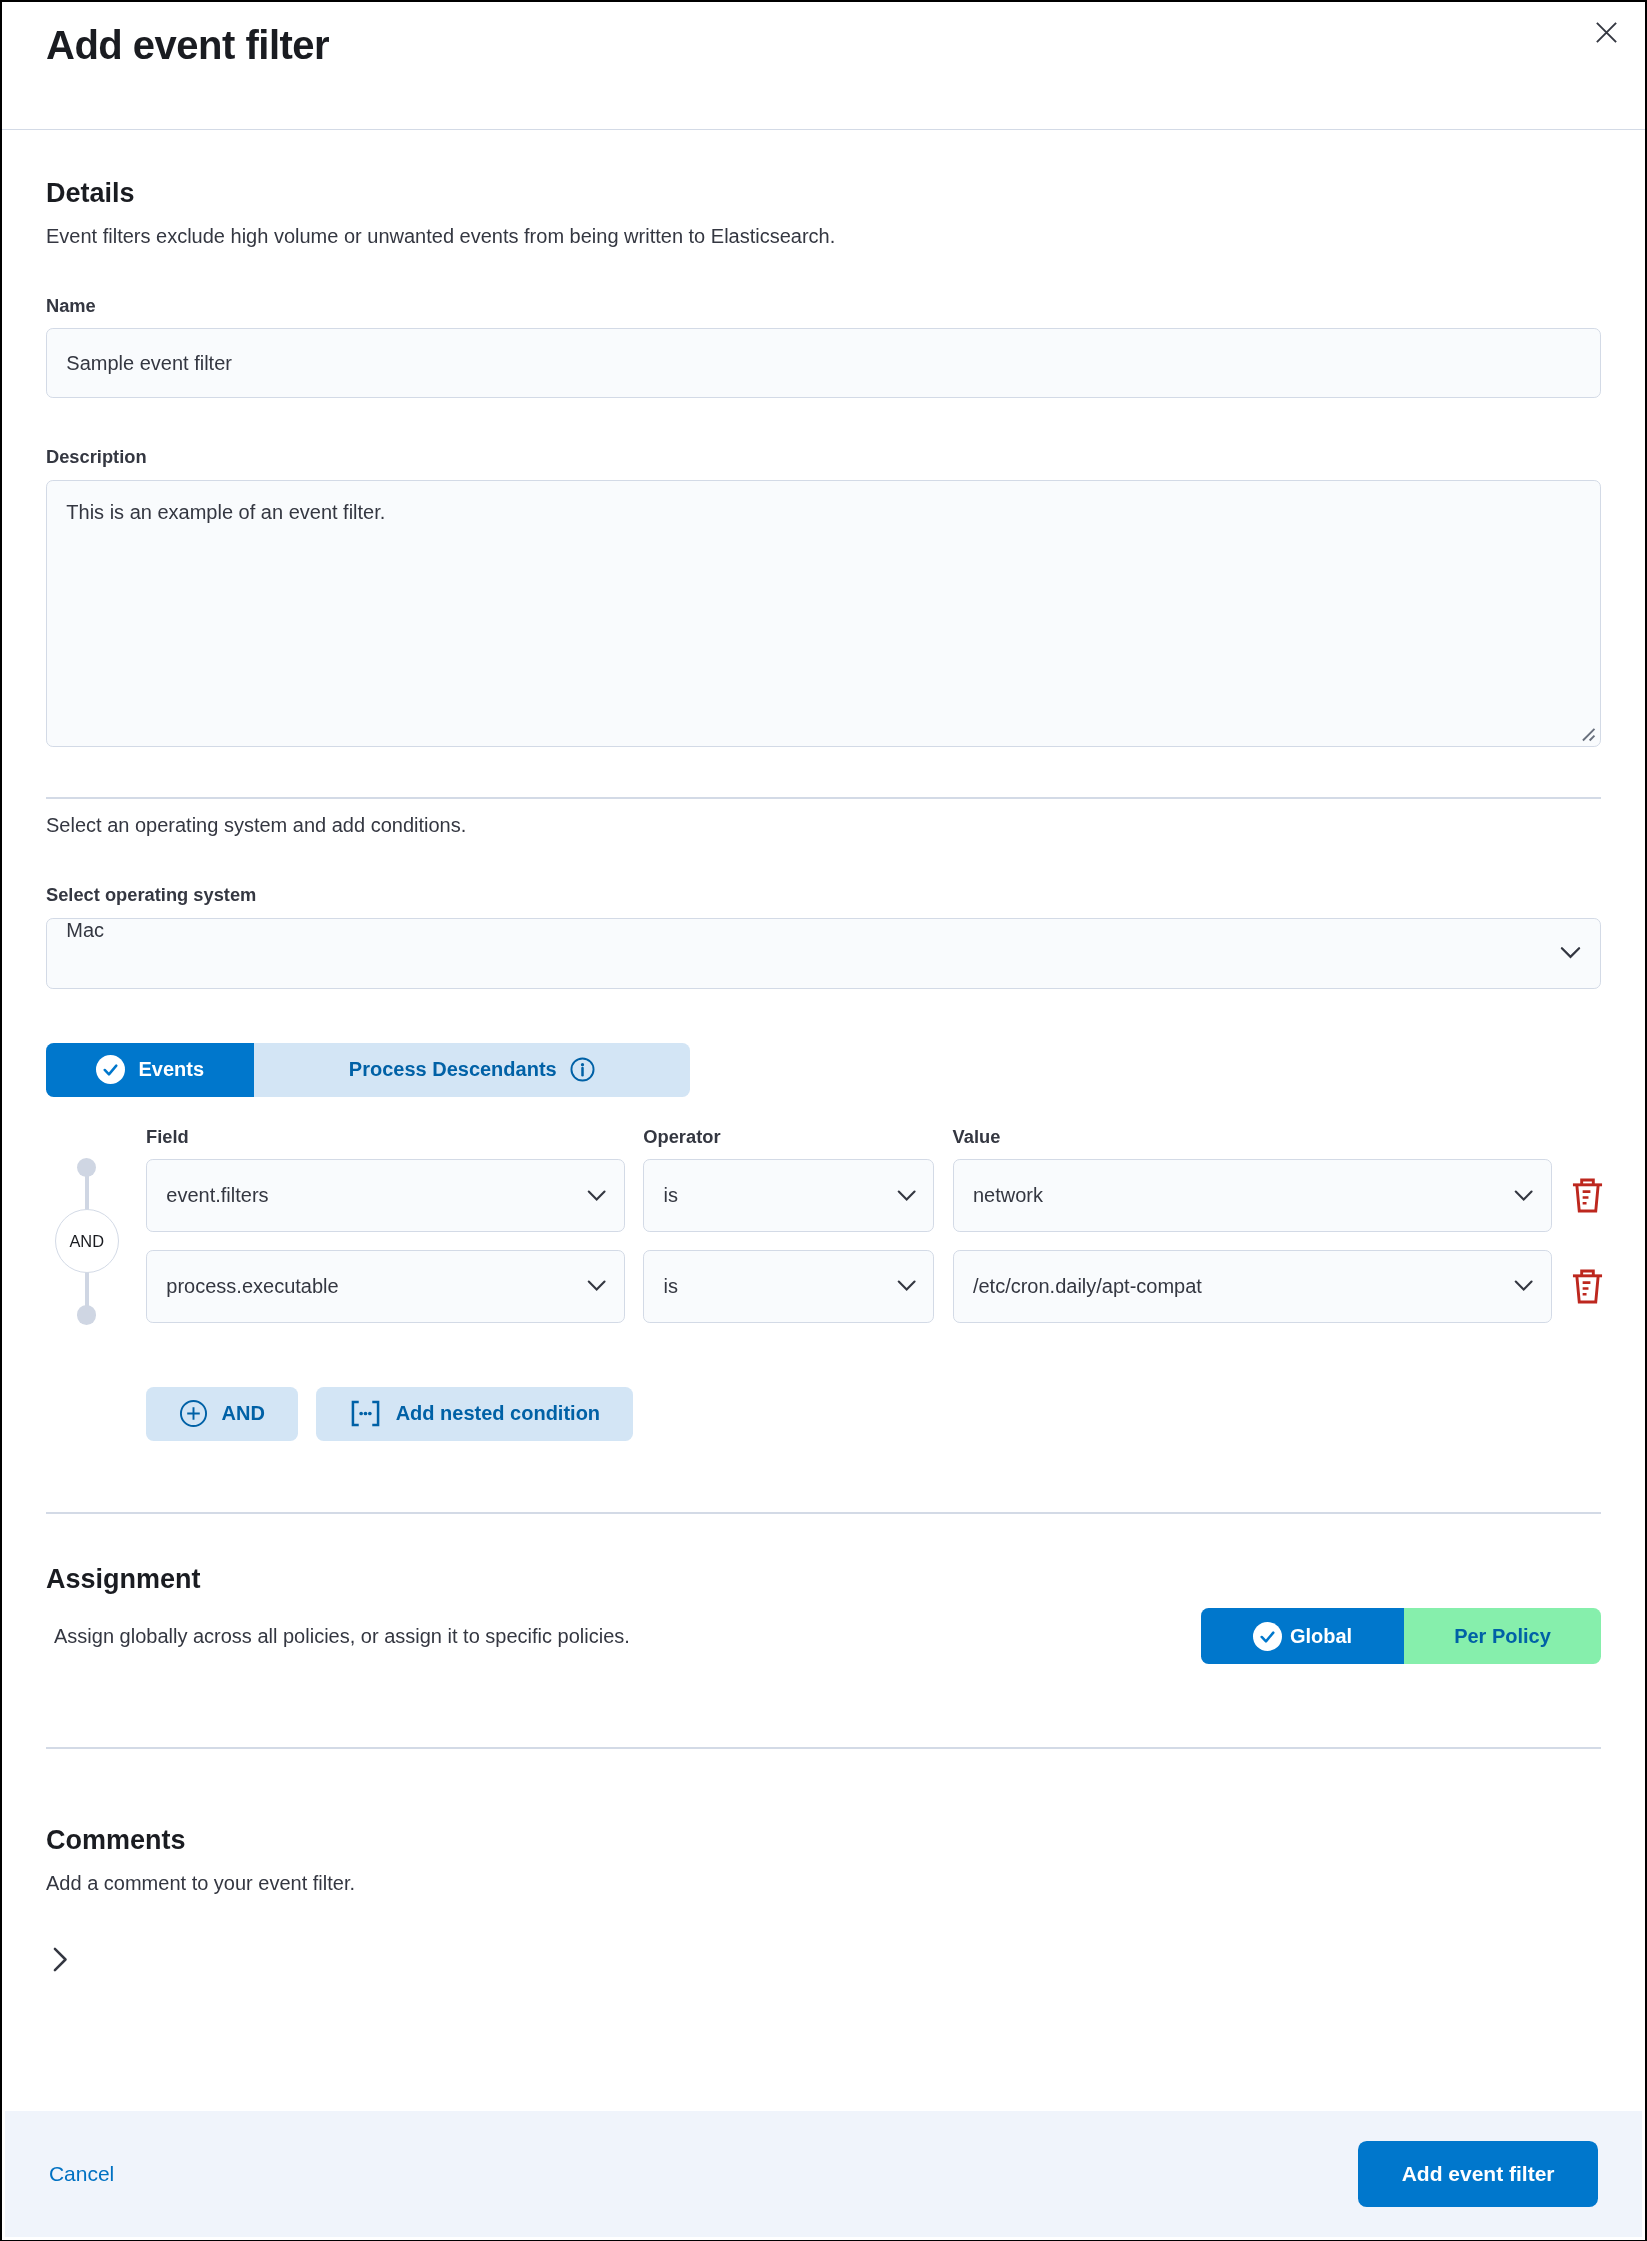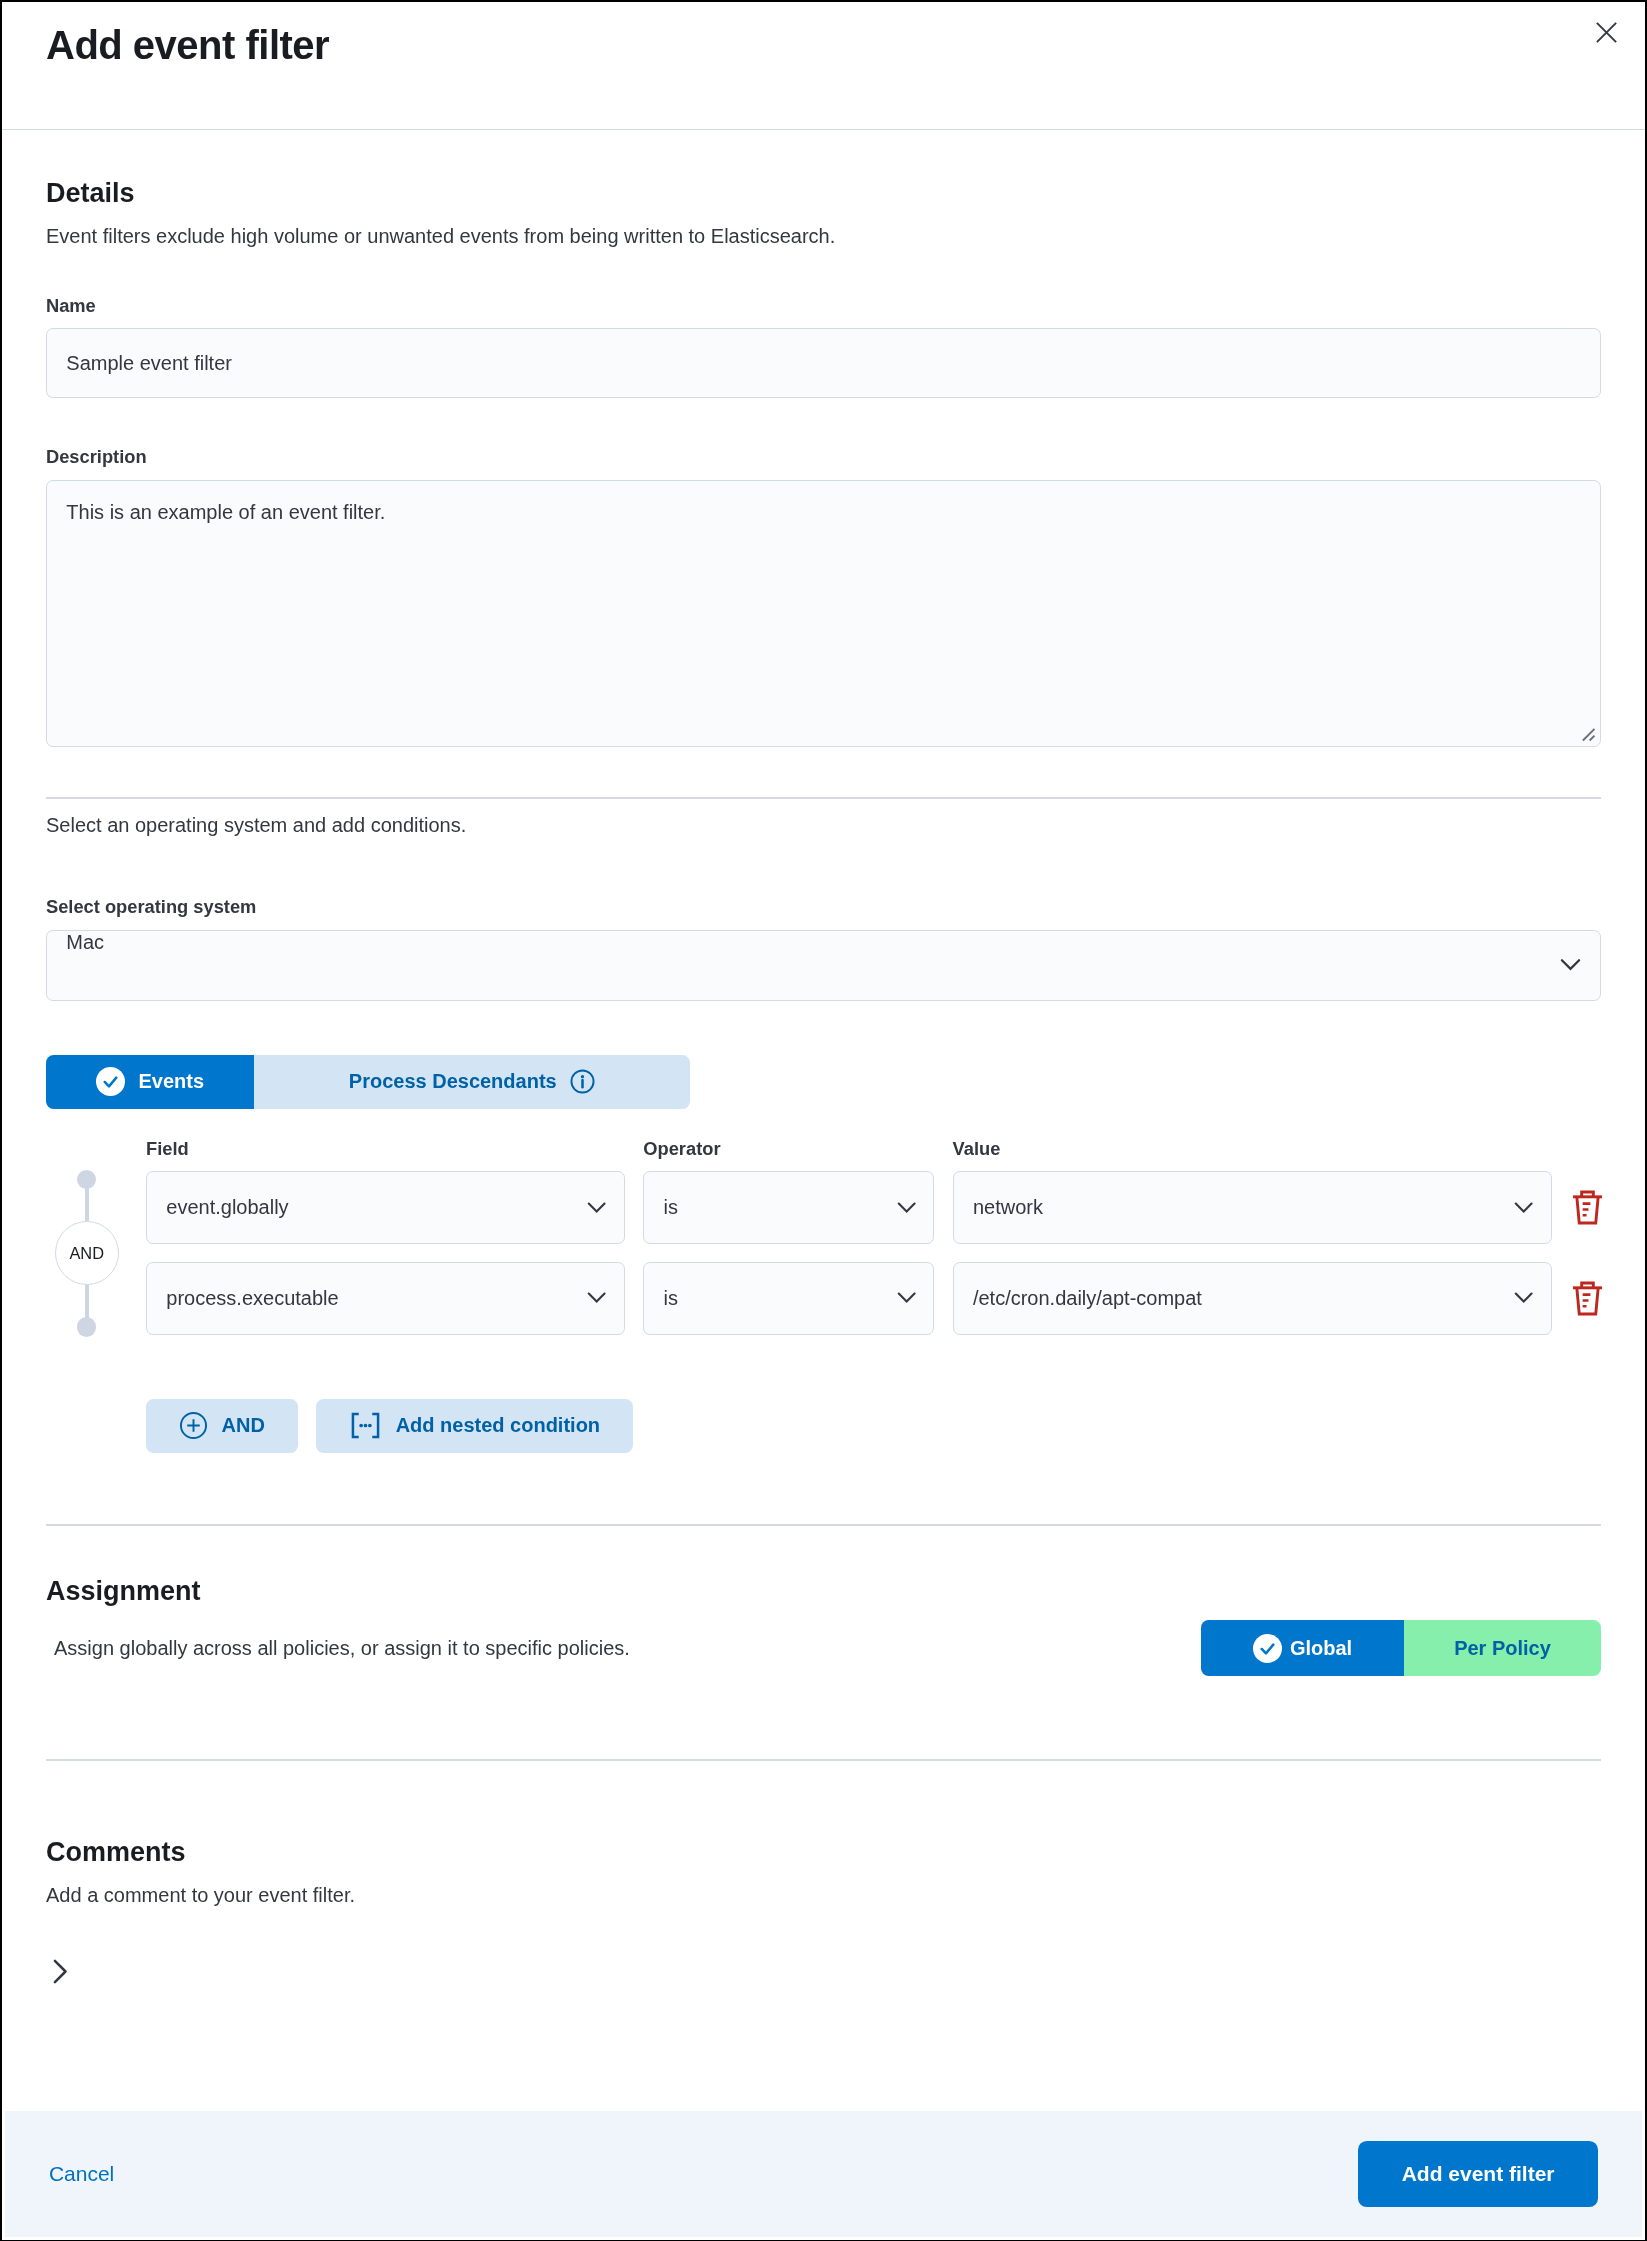--- a/index.html
+++ b/index.html
@@ -46,21 +46,21 @@
   }
   .resize-handle { position:absolute; right:4.8px; bottom:4.8px; }
 
   .divider { height:1.9px; background:#d3dae6; border:none; }
   .div-1 { margin-top:50px; }
   .div-2 { margin-top:71px; }
   .div-3 { margin-top:83px; }
 
   .cond-heading { padding-top:50px; }
   .cond-desc { margin-top:11.6px; }
-  .os-label { margin-top:56px; }
+  .os-label { margin-top:44px; }
   .select-box {
     position:relative; margin-top:11.6px; height:71px; width:100%;
     background:#f9fbfd; border:1px solid #d3dae6; border-radius:6.8px;
     display:flex; align-items:flex-start; padding:0 54px 0 19.3px;
     font-size:20px; color:#343741; cursor:pointer;
   }
   .select-box .chev { position:absolute; right:19.3px; top:50%; transform:translateY(-50%); color:#343741; }
 
   
   .tab-group { margin-top:54px; display:flex; width:644px; border-radius:7.7px; overflow:hidden; }
@@ -205,21 +205,21 @@
         <div class="connector">
           <div class="vline"></div>
           <div class="dot dot-top"></div>
           <div class="dot dot-bottom"></div>
           <div class="and-circle">AND</div>
         </div>
 
         <div class="rows-grid">
 
           <div class="cond-select">
-            <span>event.globally</span>
+            <span>event.filters</span>
             <svg class="chev" width="19.3" height="12.6" viewBox="0 0 22 14">
                 <path d="M2 2 L11 11 L20 2" stroke="currentColor" stroke-width="2.4" fill="none" stroke-linecap="round"></path>
               </svg>
           </div>
           <div class="cond-select">
             <span>is</span>
             <svg class="chev" width="19.3" height="12.6" viewBox="0 0 22 14">
                 <path d="M2 2 L11 11 L20 2" stroke="currentColor" stroke-width="2.4" fill="none" stroke-linecap="round"></path>
               </svg>
           </div>

